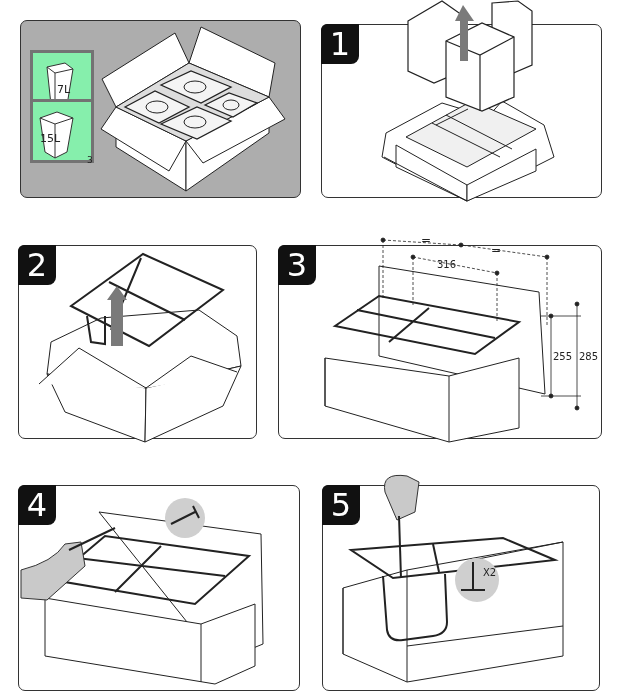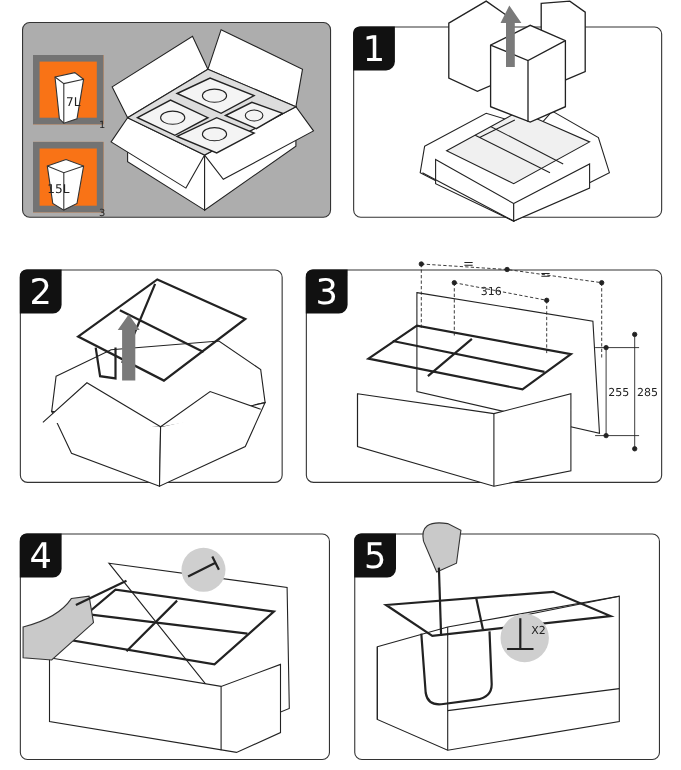--- a/index.html
+++ b/index.html
@@ -3,36 +3,36 @@
 <meta charset="utf-8">
 <style>
   html,body{margin:0;padding:0;background:#ffffff;}
   body{width:619px;height:700px;position:relative;overflow:hidden;font-family:"Liberation Sans",sans-serif;}
   .panel{position:absolute;border:1.5px solid #333;border-radius:7px;background:#fff;box-sizing:border-box;overflow:visible;}
   .panel.gray{background:#adadad;}
   .badge{position:absolute;left:-1px;top:-1px;width:38px;height:40px;background:#111;color:#fff;border-radius:6px 0 8px 0;
          font-family:"DejaVu Sans",sans-serif;font-size:32px;line-height:40px;text-align:center;font-weight:400;}
   svg{position:absolute;left:0;top:0;overflow:visible;}
   .lbl{font-family:"DejaVu Sans",sans-serif;fill:#222;}
-  .bin-card{position:absolute;background:#f97316;border:6px solid #737373;box-sizing:border-box;}
+  .bin-card{position:absolute;background:#86efac;border:3px solid #737373;box-sizing:border-box;}
 </style>
 </head>
 <body>
 
 <div class="panel gray" style="left:20px;top:20px;width:281px;height:178px;">
   <div class="bin-card" style="left:9px;top:29px;width:64px;height:63px;">
     <svg width="64" height="63">
       <path d="M14 14 L32 10 L40 16 L34 52 L22 56 L18 52 Z" fill="#fff" stroke="#333" stroke-width="1"></path>
       <path d="M14 14 L22 20 L40 16" fill="none" stroke="#333" stroke-width="1"></path>
       <path d="M22 20 L22 56" fill="none" stroke="#333" stroke-width="1"></path>
       <text x="24" y="40" class="lbl" font-size="11">7L</text>
       <text x="54" y="60" class="lbl" font-size="9">1</text>
     </svg>
   </div>
-  <div class="bin-card" style="left:9px;top:108px;width:64px;height:64px;">
+  <div class="bin-card" style="left:9px;top:78px;width:64px;height:64px;">
     <svg width="64" height="64">
       <path d="M7 16 L24 10 L40 16 L34 50 L22 56 L12 50 Z" fill="#fff" stroke="#333" stroke-width="1"></path>
       <path d="M7 16 L22 22 L40 16" fill="none" stroke="#333" stroke-width="1"></path>
       <path d="M22 22 L22 56" fill="none" stroke="#333" stroke-width="1"></path>
       <text x="7" y="40" class="lbl" font-size="11">15L</text>
       <text x="54" y="61" class="lbl" font-size="9">3</text>
     </svg>
   </div>
   <svg width="281" height="178">
     <g fill="#fff" stroke="#222" stroke-width="1">

